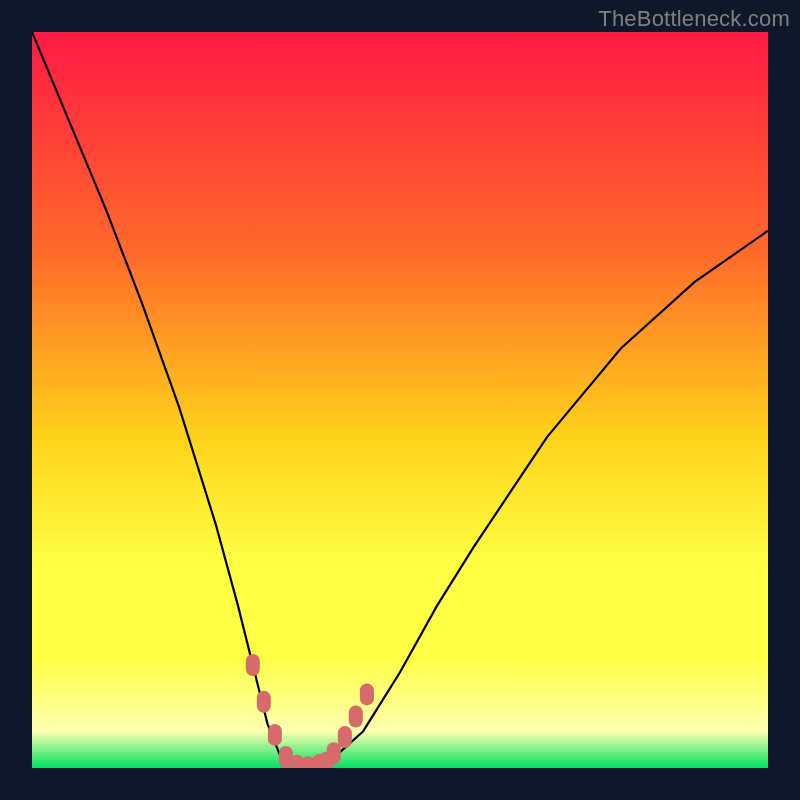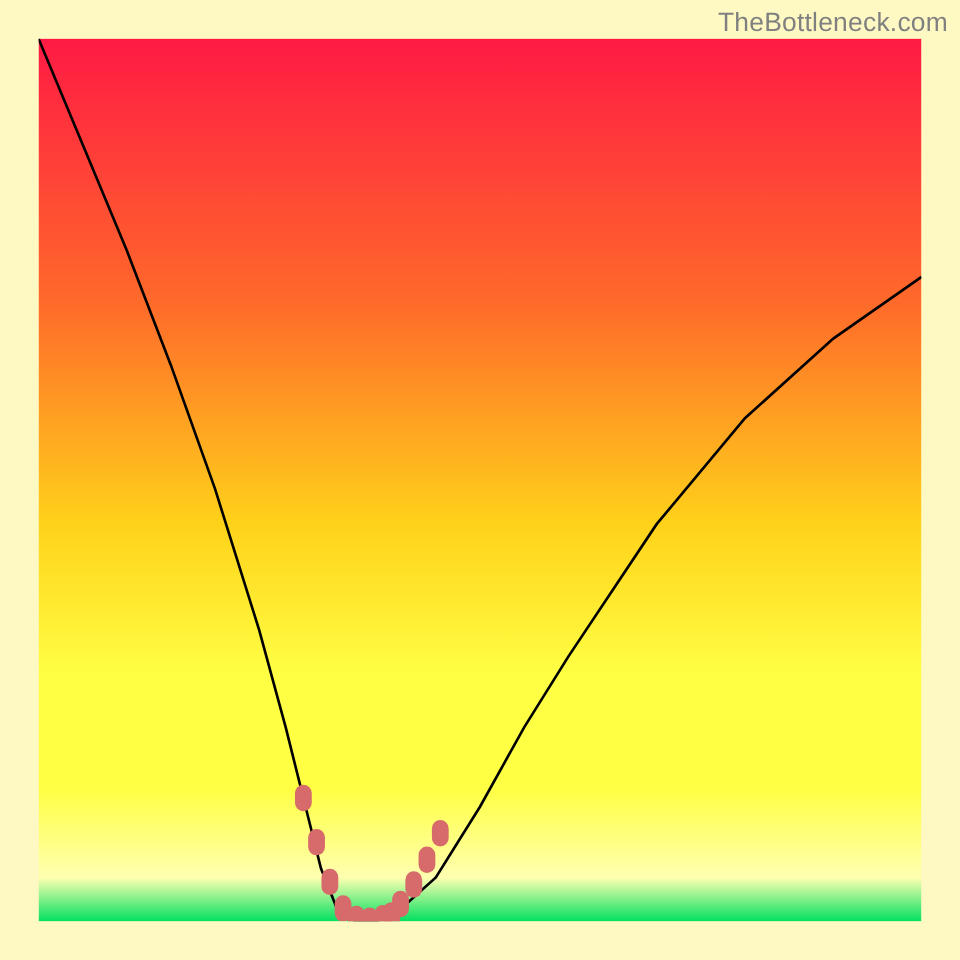--- a/index.html
+++ b/index.html
@@ -7,21 +7,21 @@
     padding: 0;
     width: 800px;
     height: 800px;
     overflow: hidden;
     background: #000;
     font-family: Arial, Helvetica, sans-serif;
   }
   .frame {
     position: absolute;
     inset: 0;
-    background: #fef9c3;
+    background: #0f172a;
   }
   .plot-area {
     position: absolute;
     left: 32px;
     top: 32px;
     width: 736px;
     height: 736px;
     overflow: hidden;
   }
   .watermark {

